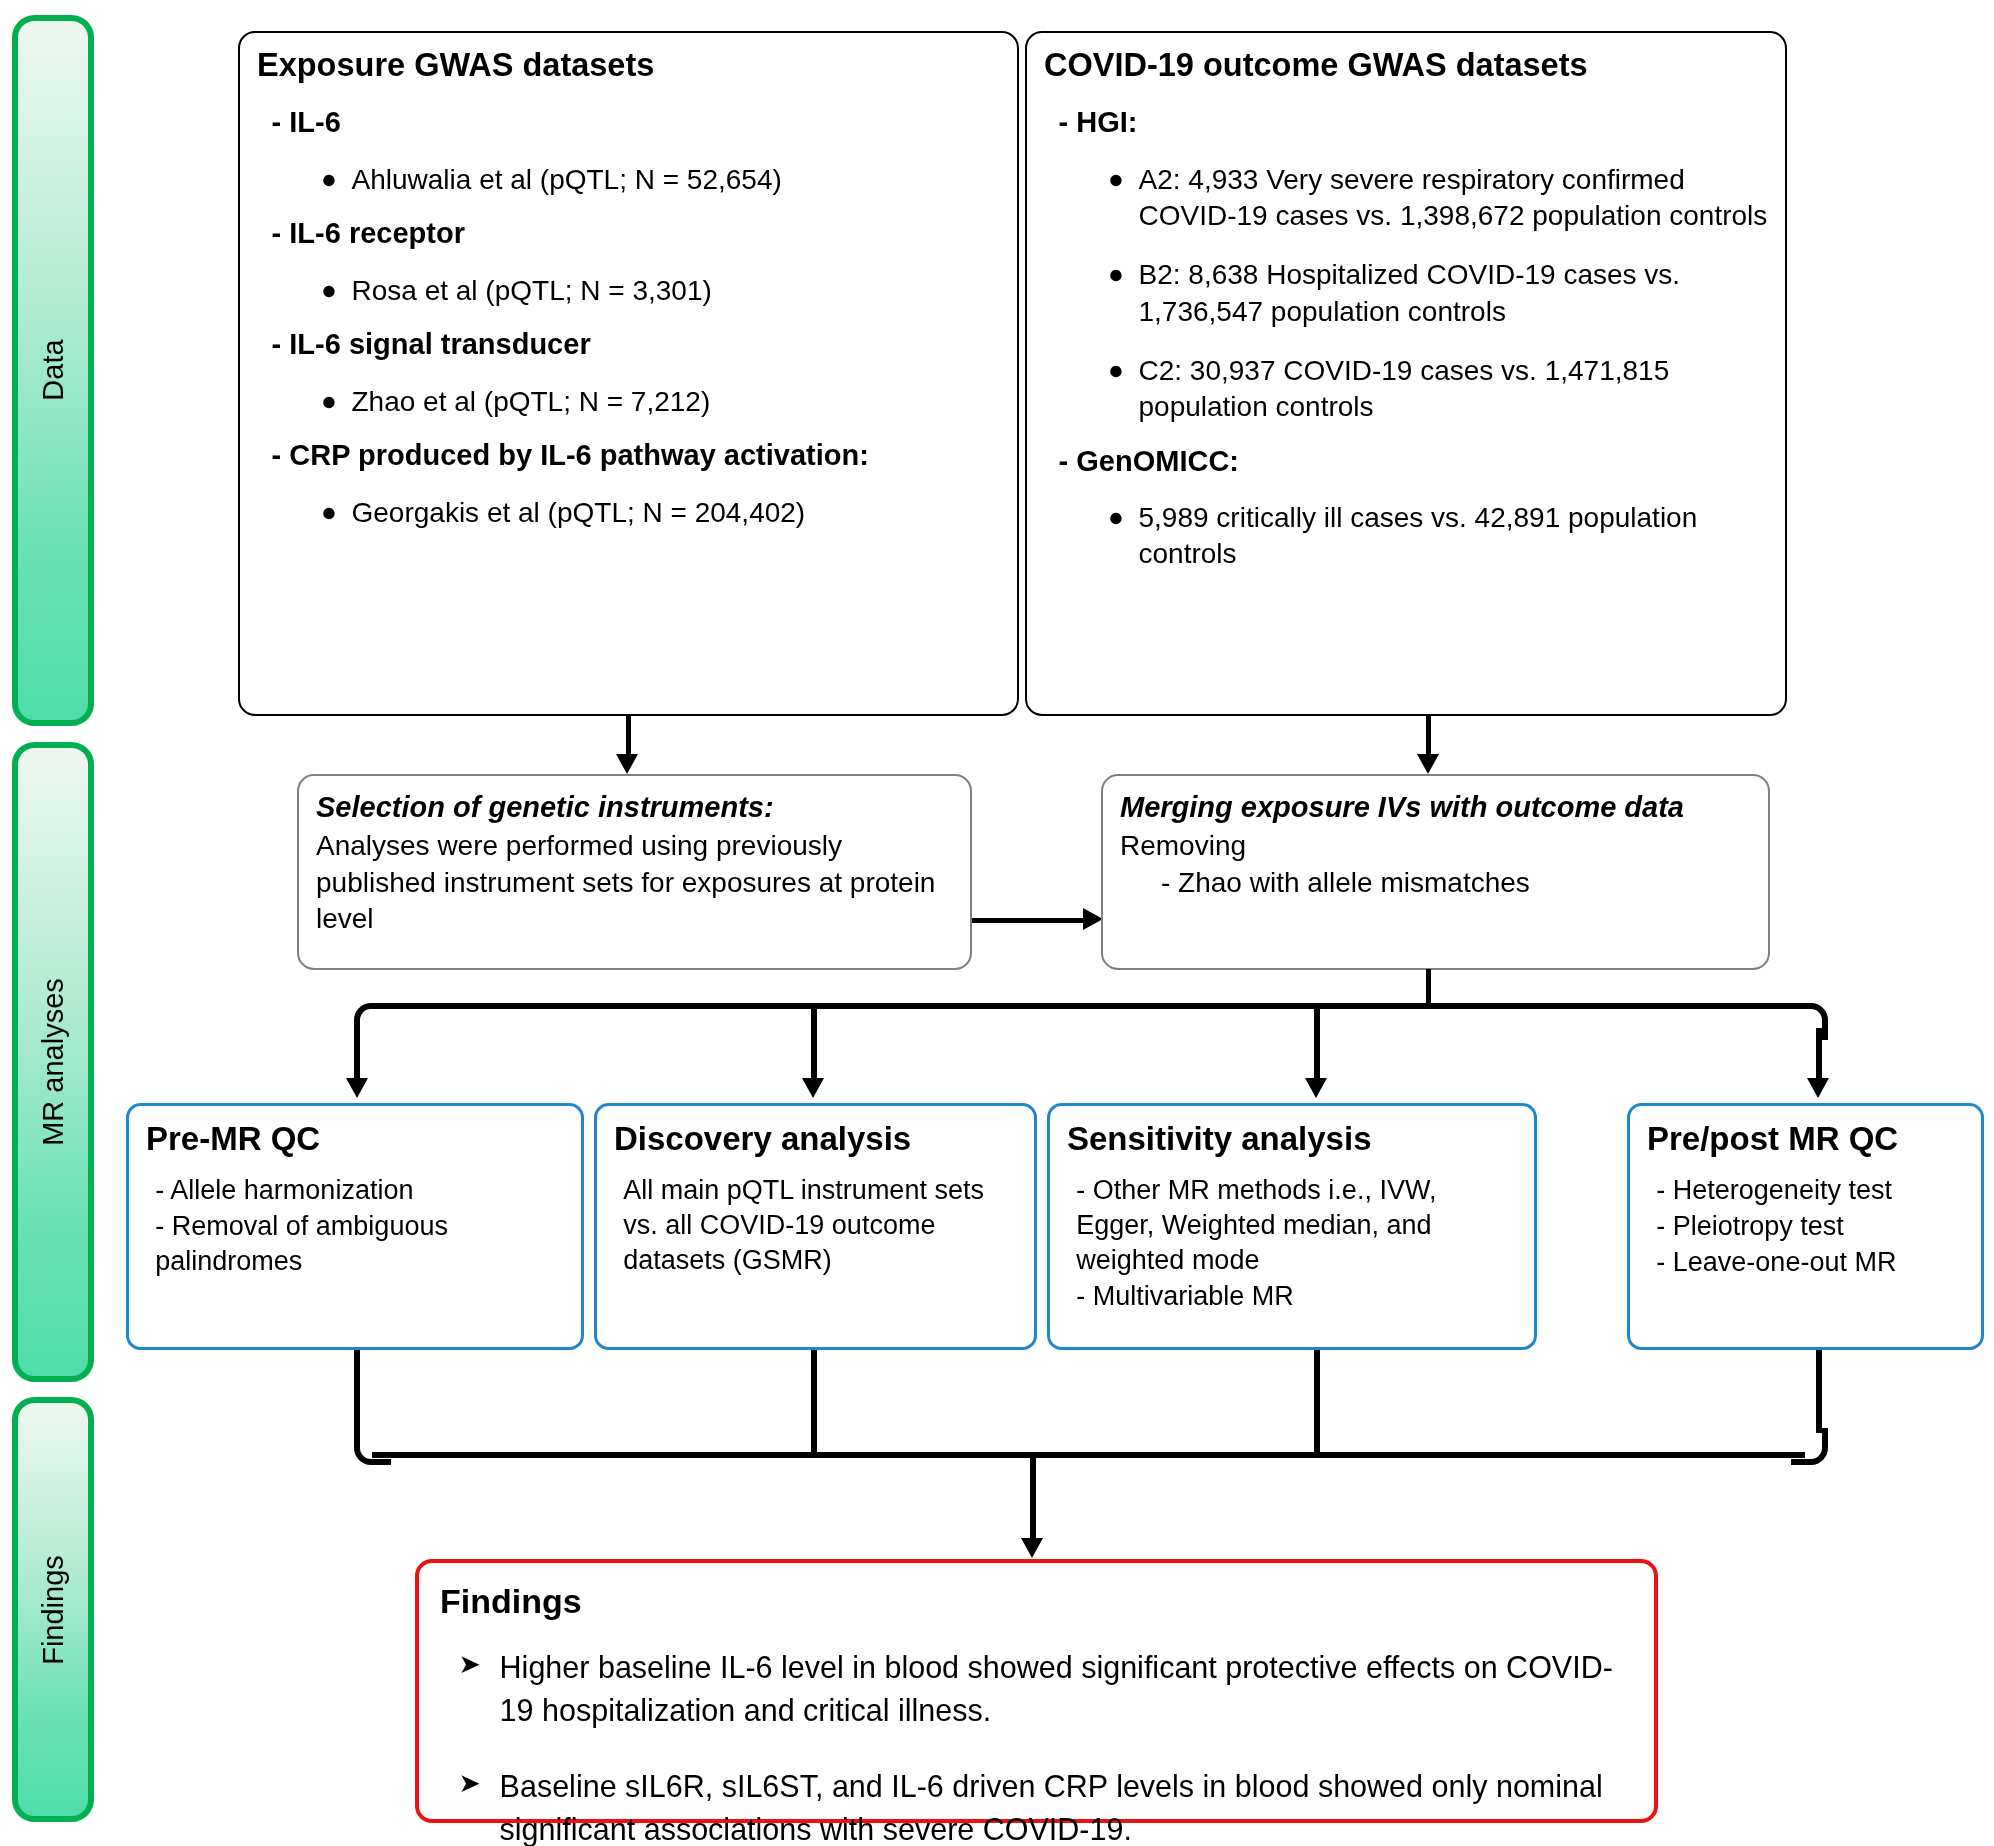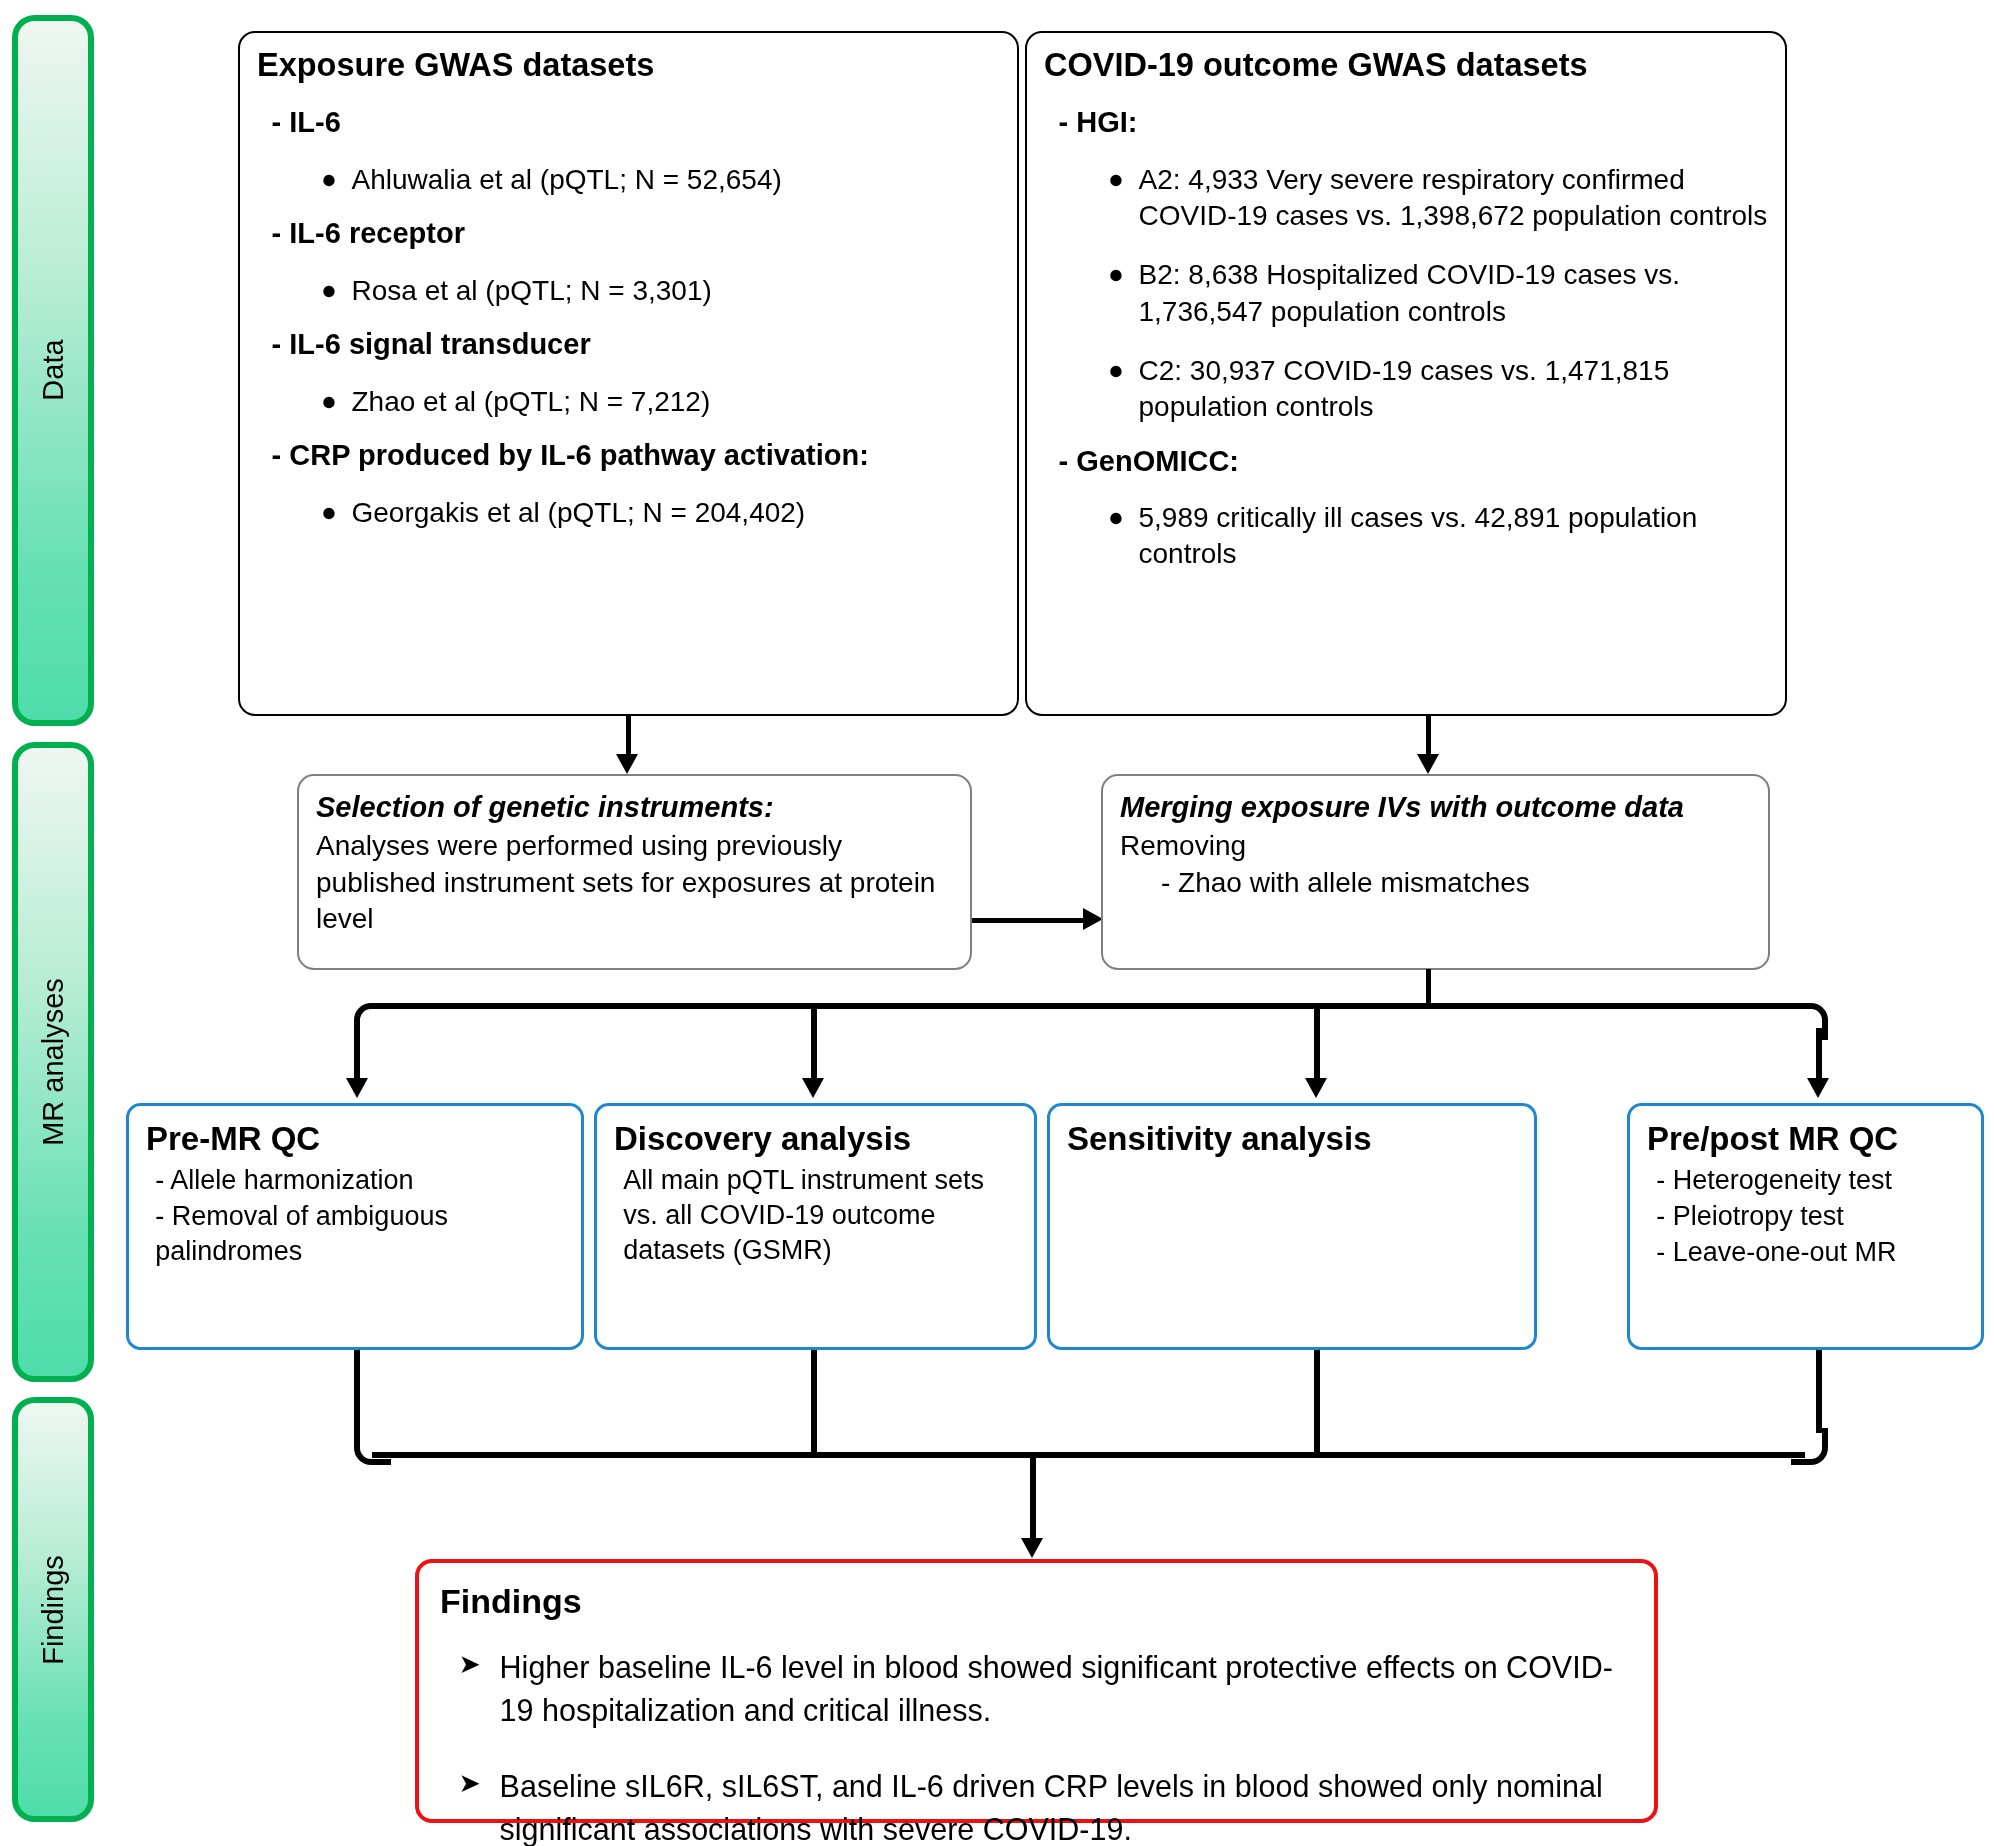--- a/index.html
+++ b/index.html
@@ -18,21 +18,21 @@
   
   .box{position:absolute;box-sizing:border-box;background:#fff;
        border-radius:17px;padding:14.6px 17px;}
   .box.black{border:2.7px solid #000;}
   .box.gray{border:2.7px solid #808080;}
   .box.blue{border:3.3px solid #1f86d0;border-radius:14.6px;}
   .box.red{border:4.6px solid #ee1111;border-radius:17px;}
 
   .b-title{font-weight:bold;font-size:32.5px;line-height:1.12;margin:0 0 5.3px 0;}
   .b-title.sm{font-size:29px;font-style:italic;}
-  .b-title.blue-t{font-size:33px;margin-bottom:5px;}
+  .b-title.blue-t{font-size:33px;margin-bottom:15px;}
   .b-title.red-t{font-size:34px;margin:4px 0 26.5px 4px;}
 
   .lvl1{font-weight:bold;font-size:29px;line-height:1.1;margin:20px 0 0 14.6px;}
   .lvl1.first{margin-top:24px;}
   .bullet-row{display:flex;margin:22.6px 0 0 64px;font-size:28px;line-height:1.30;}
   .bullet-row .dot{flex:0 0 auto;width:30.5px;font-size:26.5px;line-height:1.30;}
   .bullet-row .txt{flex:1 1 auto;}
 
   .plain{font-size:28px;line-height:1.30;margin:0;}
   .indent{margin-left:41px;}
@@ -175,20 +175,24 @@
 
 <div class="box blue" style="left:594px;top:1103px;width:443px;height:247px;">
   <div class="b-title blue-t">Discovery analysis</div>
   <div class="blist">
     <div>All main pQTL instrument sets vs. all COVID-19 outcome datasets (GSMR)</div>
   </div>
 </div>
 
 <div class="box blue" style="left:1047px;top:1103px;width:490px;height:247px;">
   <div class="b-title blue-t">Sensitivity analysis</div>
+  <div class="blist">
+    <div>- Other MR methods i.e., IVW, Egger, Weighted median, and weighted mode</div>
+    <div>- Multivariable MR</div>
+  </div>
 </div>
 
 <div class="box blue" style="left:1627px;top:1103px;width:357px;height:247px;">
   <div class="b-title blue-t">Pre/post MR QC</div>
   <div class="blist">
     <div>- Heterogeneity test</div>
     <div>- Pleiotropy test</div>
     <div>- Leave-one-out MR</div>
   </div>
 </div>

